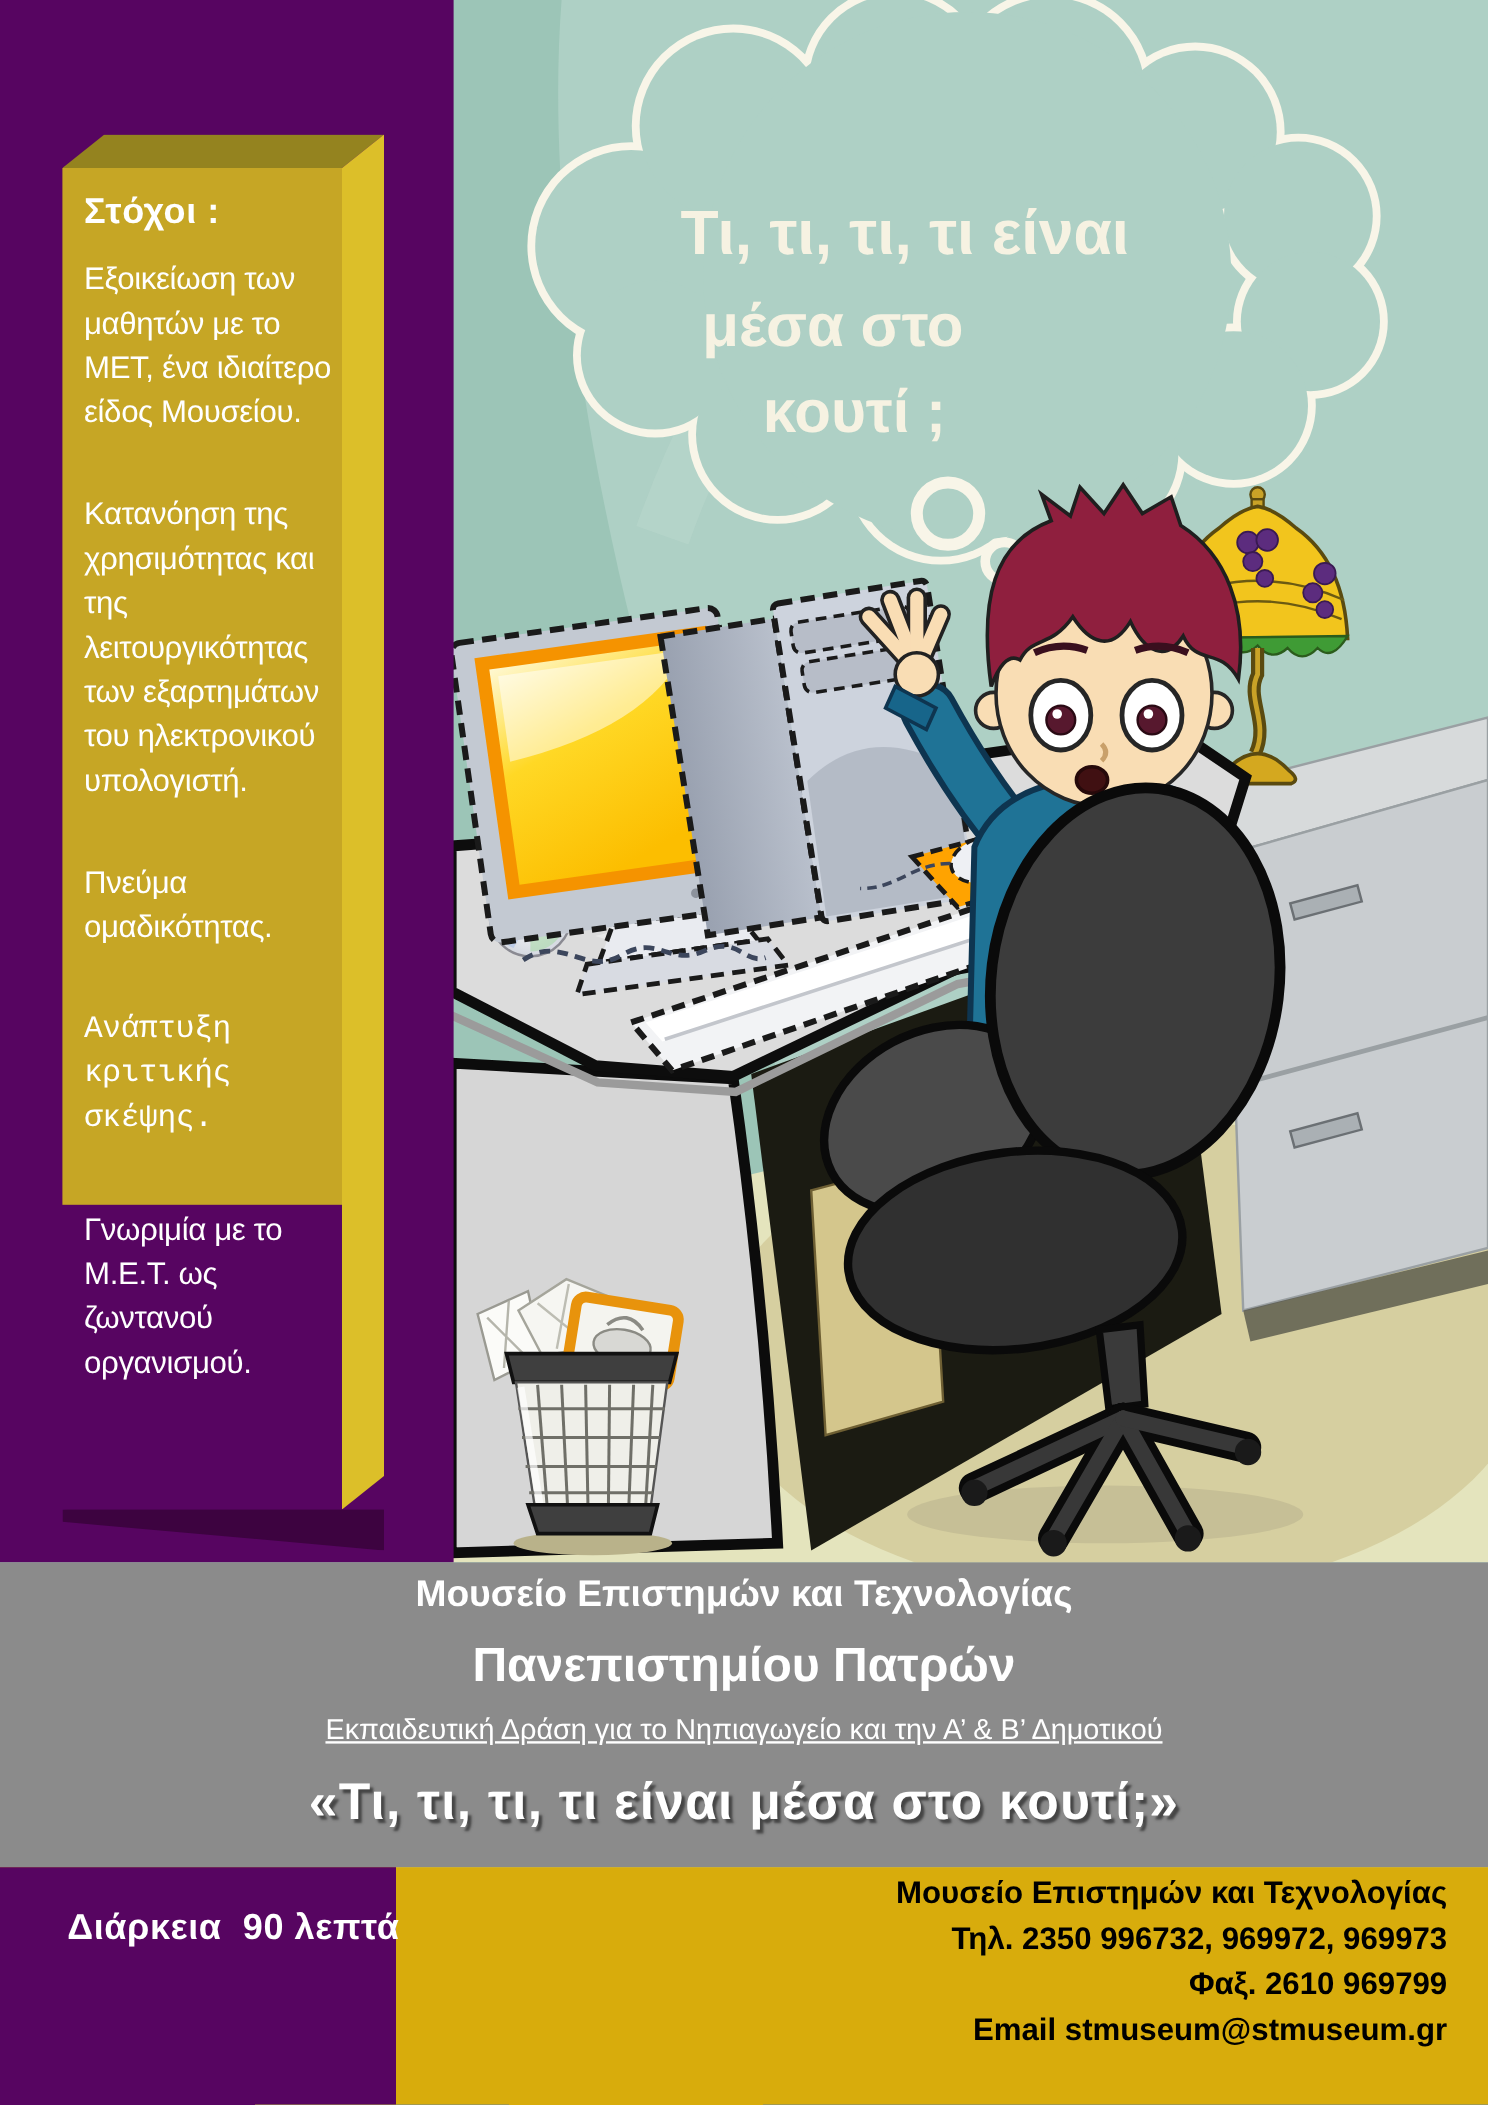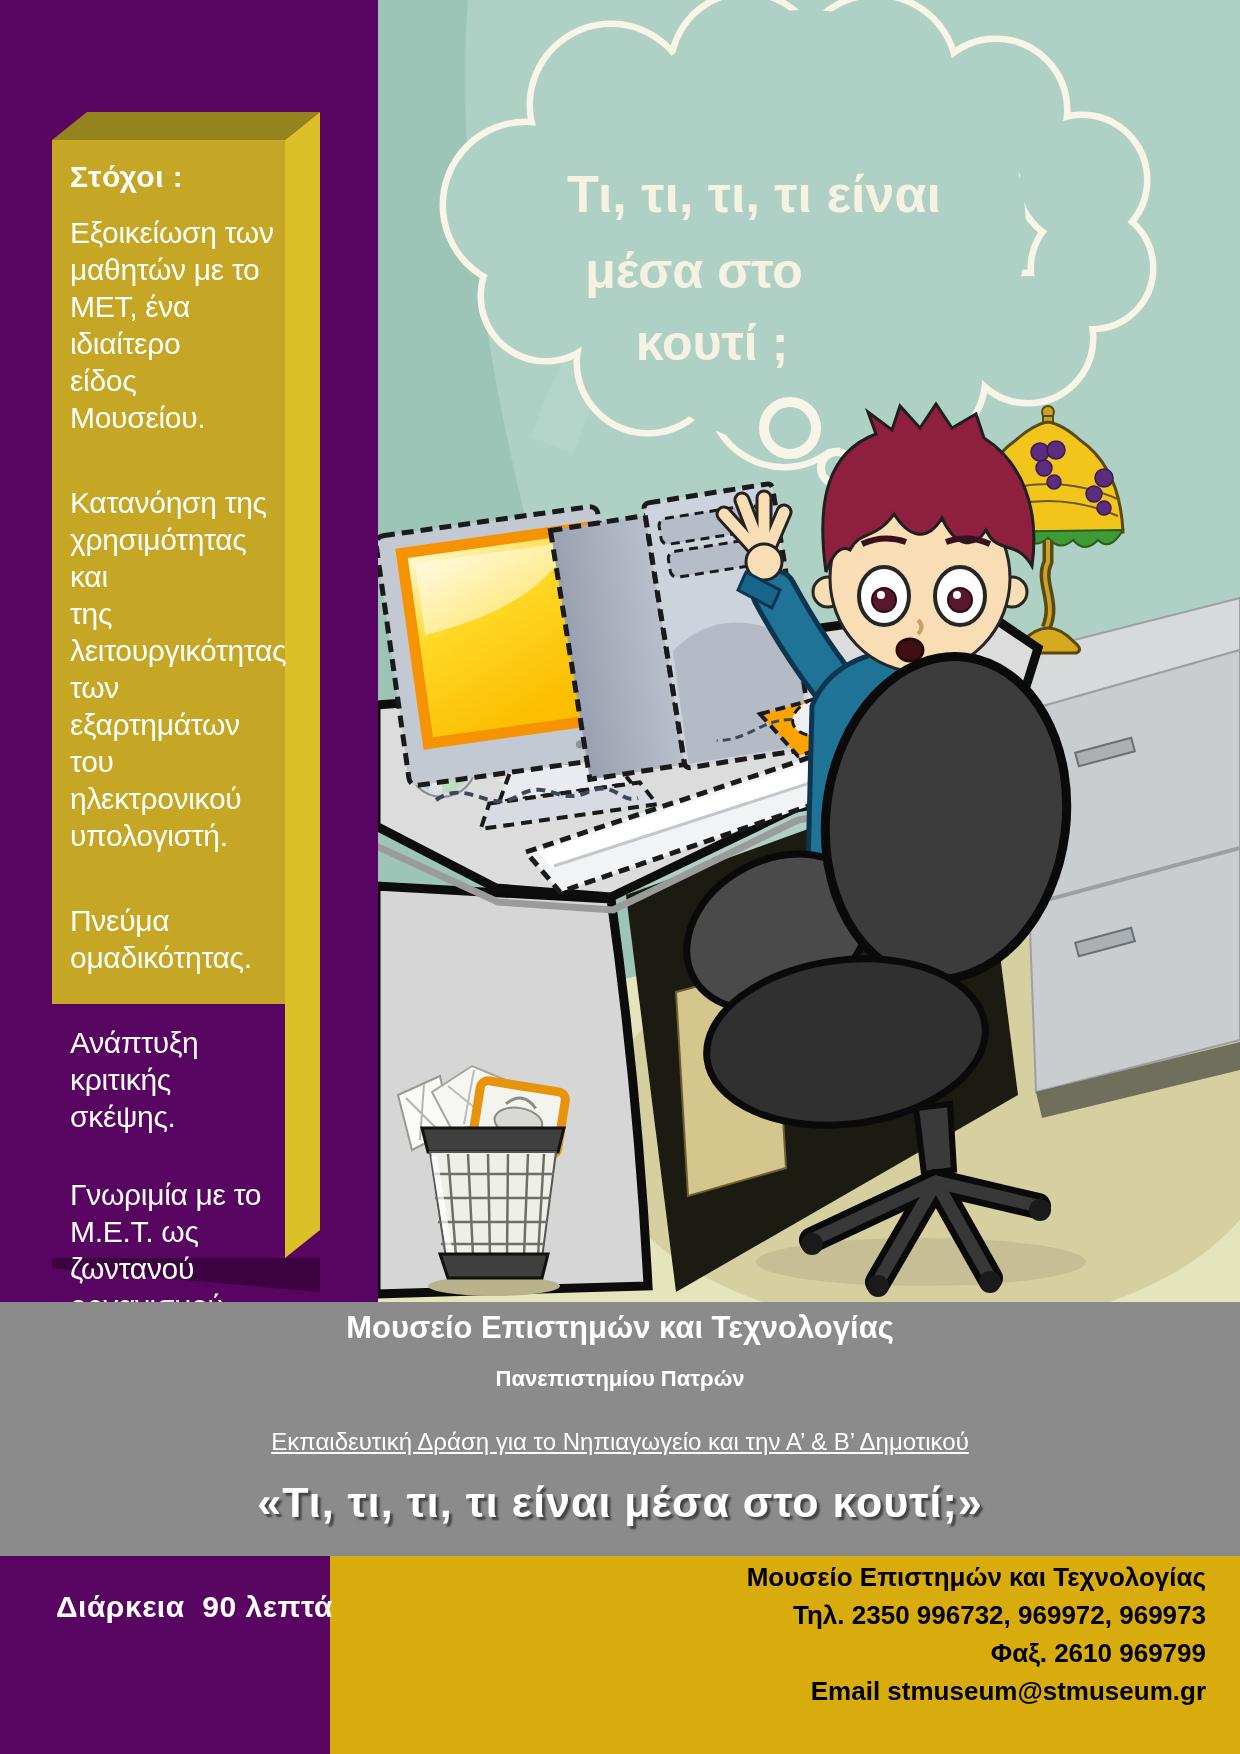--- a/index.html
+++ b/index.html
@@ -9,27 +9,27 @@
   #sidebar{position:absolute;left:0;top:0;width:378px;height:1302px;background:#570561;}
   .box-top{position:absolute;left:52px;top:112px;width:268px;height:28px;background:#94831f;
            clip-path:polygon(0px 28px,35px 0px,268px 0px,233px 28px);}
   .box-right{position:absolute;left:285px;top:112px;width:35px;height:1146px;background:#dcbf29;
            clip-path:polygon(35px 0px,35px 1118px,0px 1146px,0px 28px);}
   .box-shadow{position:absolute;left:52px;top:1258px;width:268px;height:34px;background:#3d0340;
            clip-path:polygon(0% 0%,100% -80%,100% 100%,0% 30%);}
   .box-front{position:absolute;left:52px;top:140px;width:233px;height:864px;background:#c6a625;
            box-sizing:border-box;padding:20px 8px 0 18px;color:#ffffff;}
   .box-front h2{margin:0 0 20px 0;font-size:30px;font-weight:bold;letter-spacing:.5px;}
-  .obj{margin:0 0 48px 0;font-size:30px;line-height:37px;white-space:pre-line;letter-spacing:-.3px;}
-  .obj:nth-of-type(4){margin-bottom:41px;}
+  .obj{margin:0 0 48px 0;font-size:26px;line-height:37px;white-space:pre-line;letter-spacing:-.3px;}
+  .obj:nth-of-type(4){margin-bottom:56px;font-family:Liberation Mono, monospace;}
   
   #band{position:absolute;left:0;top:1302px;width:1240px;height:254px;background:#8b8b8b;color:#fff;}
   .band-line{position:absolute;left:0;width:1240px;text-align:center;}
   #band-l1{top:8px;font-size:31px;font-weight:bold;}
-  #band-l2{top:64px;font-size:22px;font-weight:bold;}
+  #band-l2{top:64px;font-size:40px;font-weight:bold;}
   #band-l3{top:126px;font-size:24px;font-weight:normal;text-decoration:underline;}
   #band-l4{top:176px;font-size:43px;font-weight:bold;letter-spacing:1px;
            text-shadow:3px 3px 2px rgba(45,45,45,.75);}
   
   #footer{position:absolute;left:0;top:1556px;width:1240px;height:198px;background:#d8ac0c;}
   #footer-purple{position:absolute;left:0;top:0;width:330px;height:198px;background:#570561;}
   #duration{position:absolute;left:56px;top:34px;color:#fff;font-size:30px;font-weight:bold;
             letter-spacing:.5px;white-space:pre;}
   #contact{position:absolute;right:34px;top:2px;text-align:right;color:#000;
            font-size:26px;font-weight:bold;line-height:38px;}

